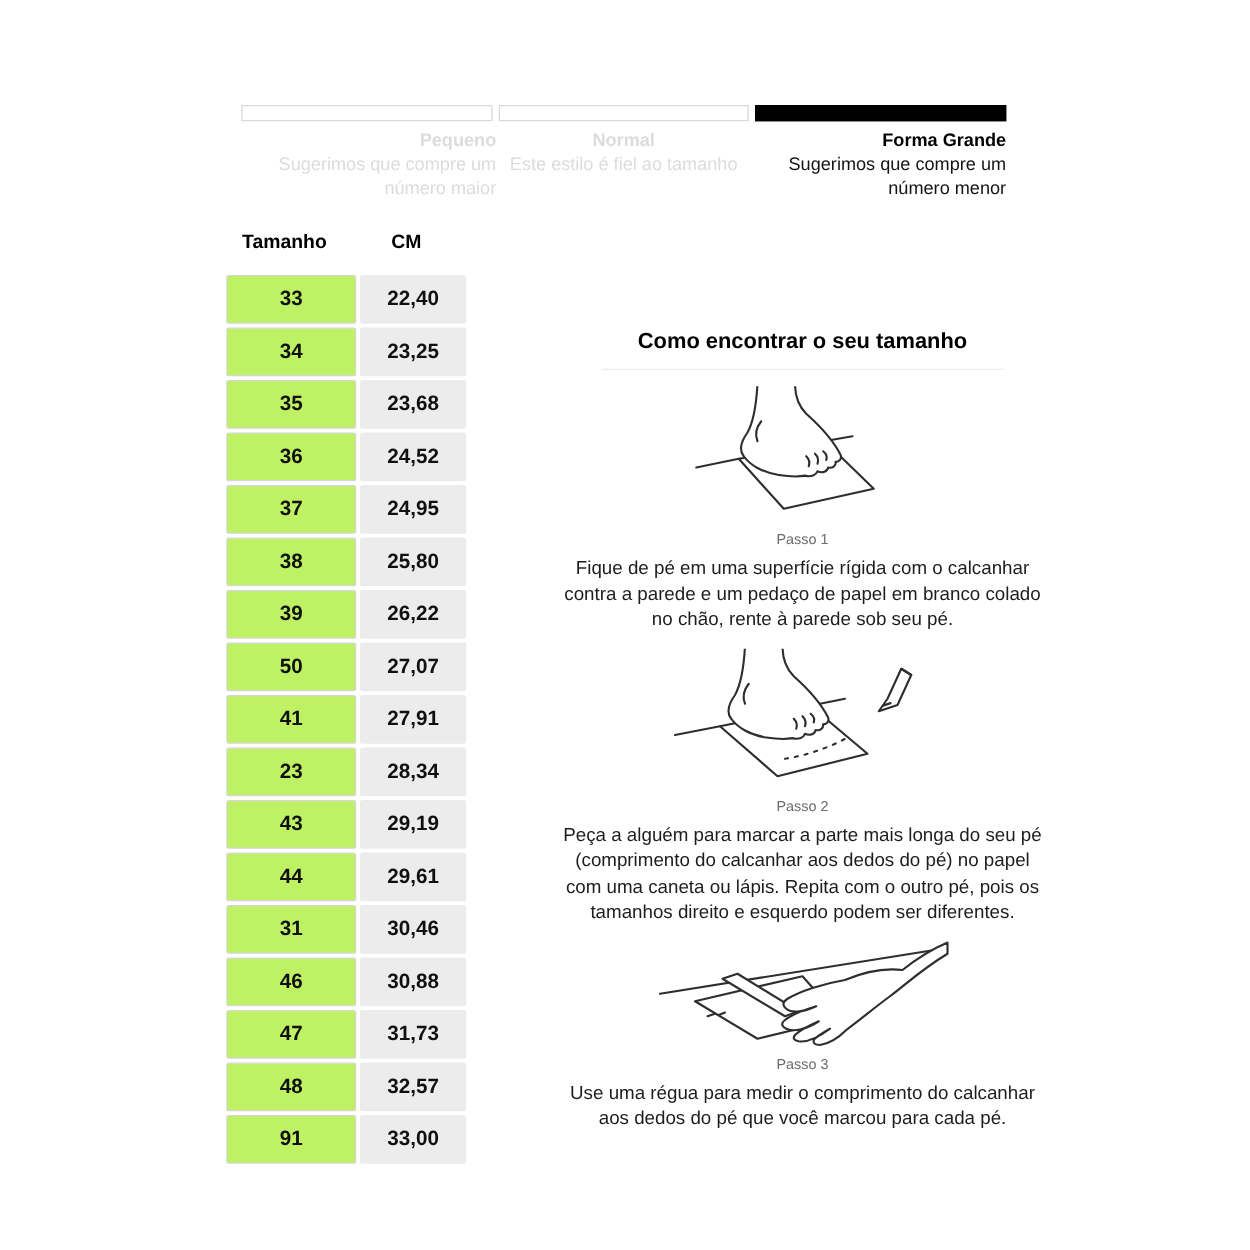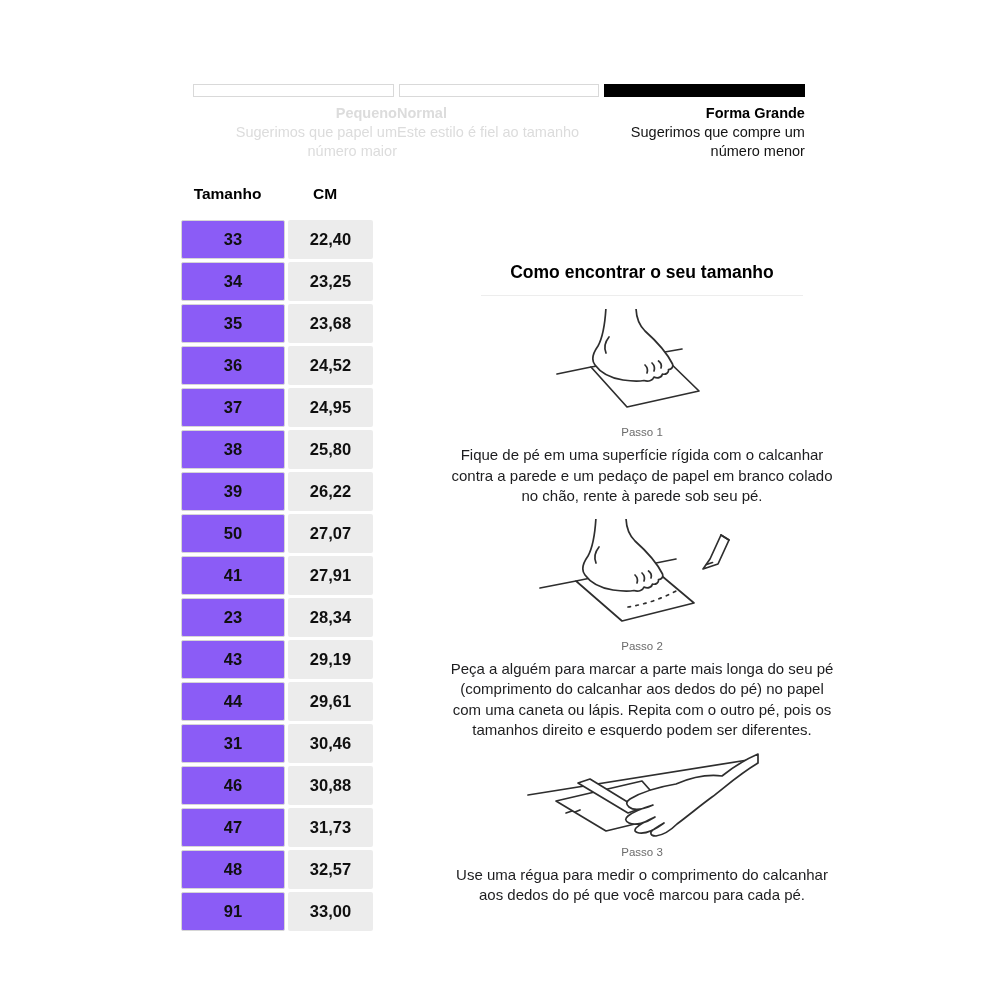--- a/index.html
+++ b/index.html
@@ -14,34 +14,34 @@
   
   .meter { position:absolute; top:84px; left:193px; width:612px; height:13px; display:flex; gap:5px; }
   .meter .seg { flex:1; height:13px; background:#fff; border:1px solid #d9d9d9; }
   .meter .seg.active { background:#000; border:1px solid #000; }
 
   .meter-labels { position:absolute; top:104px; left:193px; width:612px; display:flex; }
   .meter-label { width:33.33%; font-size:14.5px; line-height:19px; }
   .meter-label .lbl { font-weight:700; }
   .meter-label.inactive { color:#dcdcdc; }
   .meter-label.l-left { text-align:right; }
-  .meter-label.l-center { }
+  .meter-label.l-center { text-align:center; }
   .meter-label.l-right { text-align:right; color:#141414; }
   .meter-label.l-right .lbl { color:#000; }
 
   
   .size-table { position:absolute; top:184px; left:181px; width:192px; }
   .thead { display:flex; gap:3px; margin-bottom:16px; }
   .thead .th { font-weight:700; font-size:15.5px; text-align:center; height:20px; line-height:20px; color:#000; }
   .thead .th.size { width:93px; }
   .thead .th.cm { width:96px; }
   .trow { display:flex; gap:3px; margin-bottom:3px; }
   .cell { height:39px; line-height:39px; text-align:center; font-weight:700; font-size:16.5px;
           color:#101010; border-radius:2px; }
-  .cell.size { width:117px; background:#8b5cf6; border:1px solid #d6d6d6; line-height:37px; }
+  .cell.size { width:117px; background:#bef264; border:1px solid #d6d6d6; line-height:37px; }
   .cell.cm { width:96px; background:#ececec; }
 
   
   .guide { position:absolute; top:262px; left:446px; width:392px; text-align:center; }
   .guide-title { font-size:17.5px; font-weight:700; color:#000; }
   .guide-divider { width:322px; margin:12px auto 0; border:none; border-top:1px solid #ededed; height:0; }
   .step-illustration { display:block; margin:12px auto 0; }
   .step-illustration.first { margin-top:13px; }
   .step-caption { margin-top:5px; font-size:11.5px; color:#6b6b6b; }
   .step-text { margin-top:7px; font-size:15px; line-height:20.5px; color:#1d1d1f; }
@@ -56,21 +56,21 @@
 
   <div class="meter">
     <div class="seg"></div>
     <div class="seg"></div>
     <div class="seg active"></div>
   </div>
 
   <div class="meter-labels">
     <div class="meter-label inactive l-left">
       <div class="lbl">Pequeno</div>
-      <div class="desc">Sugerimos que papel um número maior</div>
+      <div class="desc">Sugerimos que compre um número maior</div>
     </div>
     <div class="meter-label inactive l-center">
       <div class="lbl">Normal</div>
       <div class="desc">Este estilo é fiel ao tamanho</div>
     </div>
     <div class="meter-label l-right">
       <div class="lbl">Forma Grande</div>
       <div class="desc">Sugerimos que compre um número menor</div>
     </div>
   </div>

